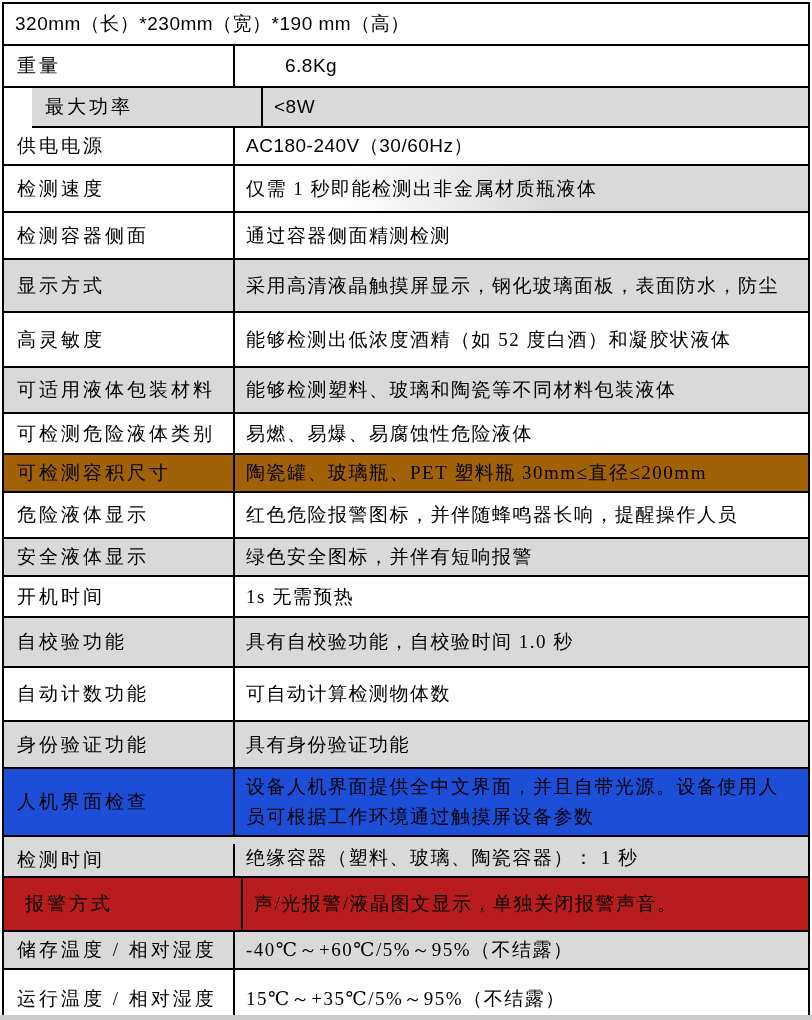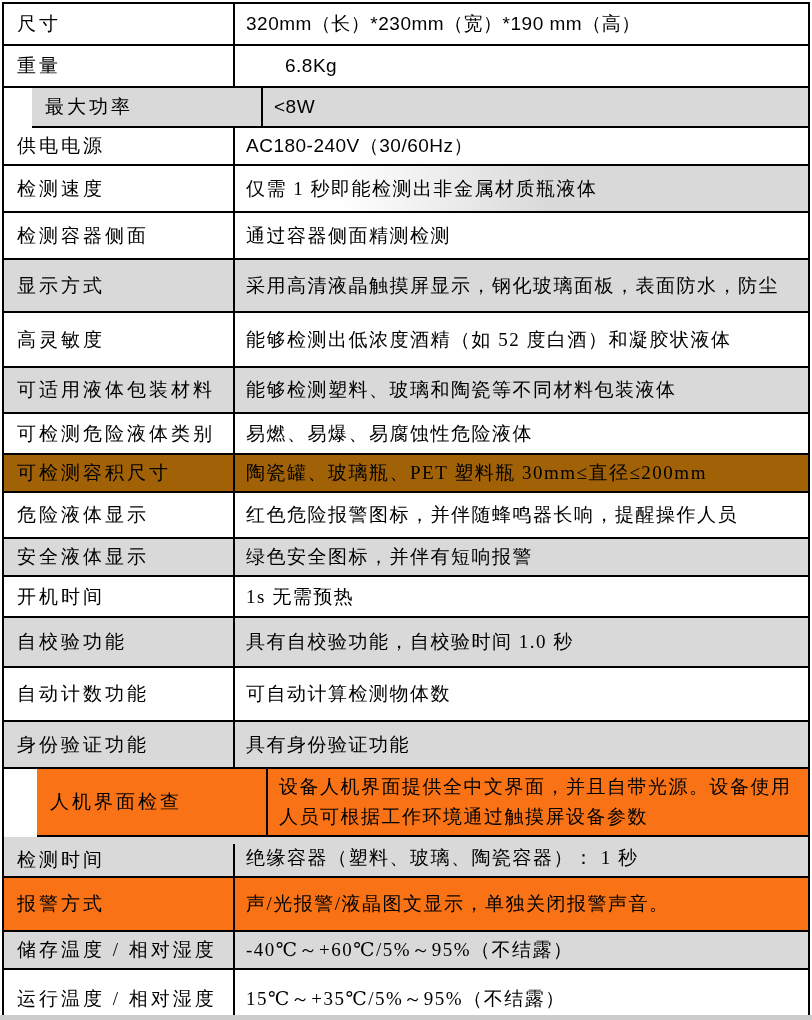--- a/index.html
+++ b/index.html
@@ -53,23 +53,20 @@
     position:absolute;
     left:0;bottom:0;
     width:812px;height:5px;
   }
 </style>
 </head>
 <body>
 
 <div class="spec-table" id="spec-table">
   <div class="row" style="min-height: 40px; background: rgb(255, 255, 255);">
-    <div class="cell label-cell">
-      <span>尺寸</span>
-    </div>
     <div class="cell value-cell">
       <span class="value-bold">320mm（长）*230mm（宽）*190 mm（高）</span>
     </div>
   </div>
 
   <div class="row" style="min-height: 40px; background: rgb(255, 255, 255); gap: 39px;">
     <div class="cell label-cell">
       <span>重量</span>
     </div>
     <div class="cell value-cell">
@@ -205,39 +202,39 @@
 
   <div class="row" style="min-height: 45px; background: rgb(217, 217, 217);">
     <div class="cell label-cell">
       <span>身份验证功能</span>
     </div>
     <div class="cell value-cell">
       <span>具有身份验证功能</span>
     </div>
   </div>
 
-  <div class="row" style="min-height: 65px; background: #f97316; margin-left: 33px;">
+  <div class="row" style="min-height: 65px; background: #1d4ed8;">
     <div class="cell label-cell">
       <span>人机界面检查</span>
     </div>
     <div class="cell value-cell">
       <span>设备人机界面提供全中文界面，并且自带光源。设备使用人员可根据工作环境通过触摸屏设备参数</span>
     </div>
   </div>
 
   <div class="row" style="min-height: 39px; background: rgb(217, 217, 217); align-items: flex-end;">
     <div class="cell label-cell">
       <span>检测时间</span>
     </div>
     <div class="cell value-cell">
       <span>绝缘容器（塑料、玻璃、陶瓷容器）： 1 秒</span>
     </div>
   </div>
 
-  <div class="row" style="min-height: 52px; background: #f97316;">
+  <div class="row" style="min-height: 52px; background: #b91c1c; padding-left: 8px;">
     <div class="cell label-cell">
       <span>报警方式</span>
     </div>
     <div class="cell value-cell">
       <span>声/光报警/液晶图文显示，单独关闭报警声音。</span>
     </div>
   </div>
 
   <div class="row" style="min-height: 33px; background: rgb(217, 217, 217);">
     <div class="cell label-cell">

